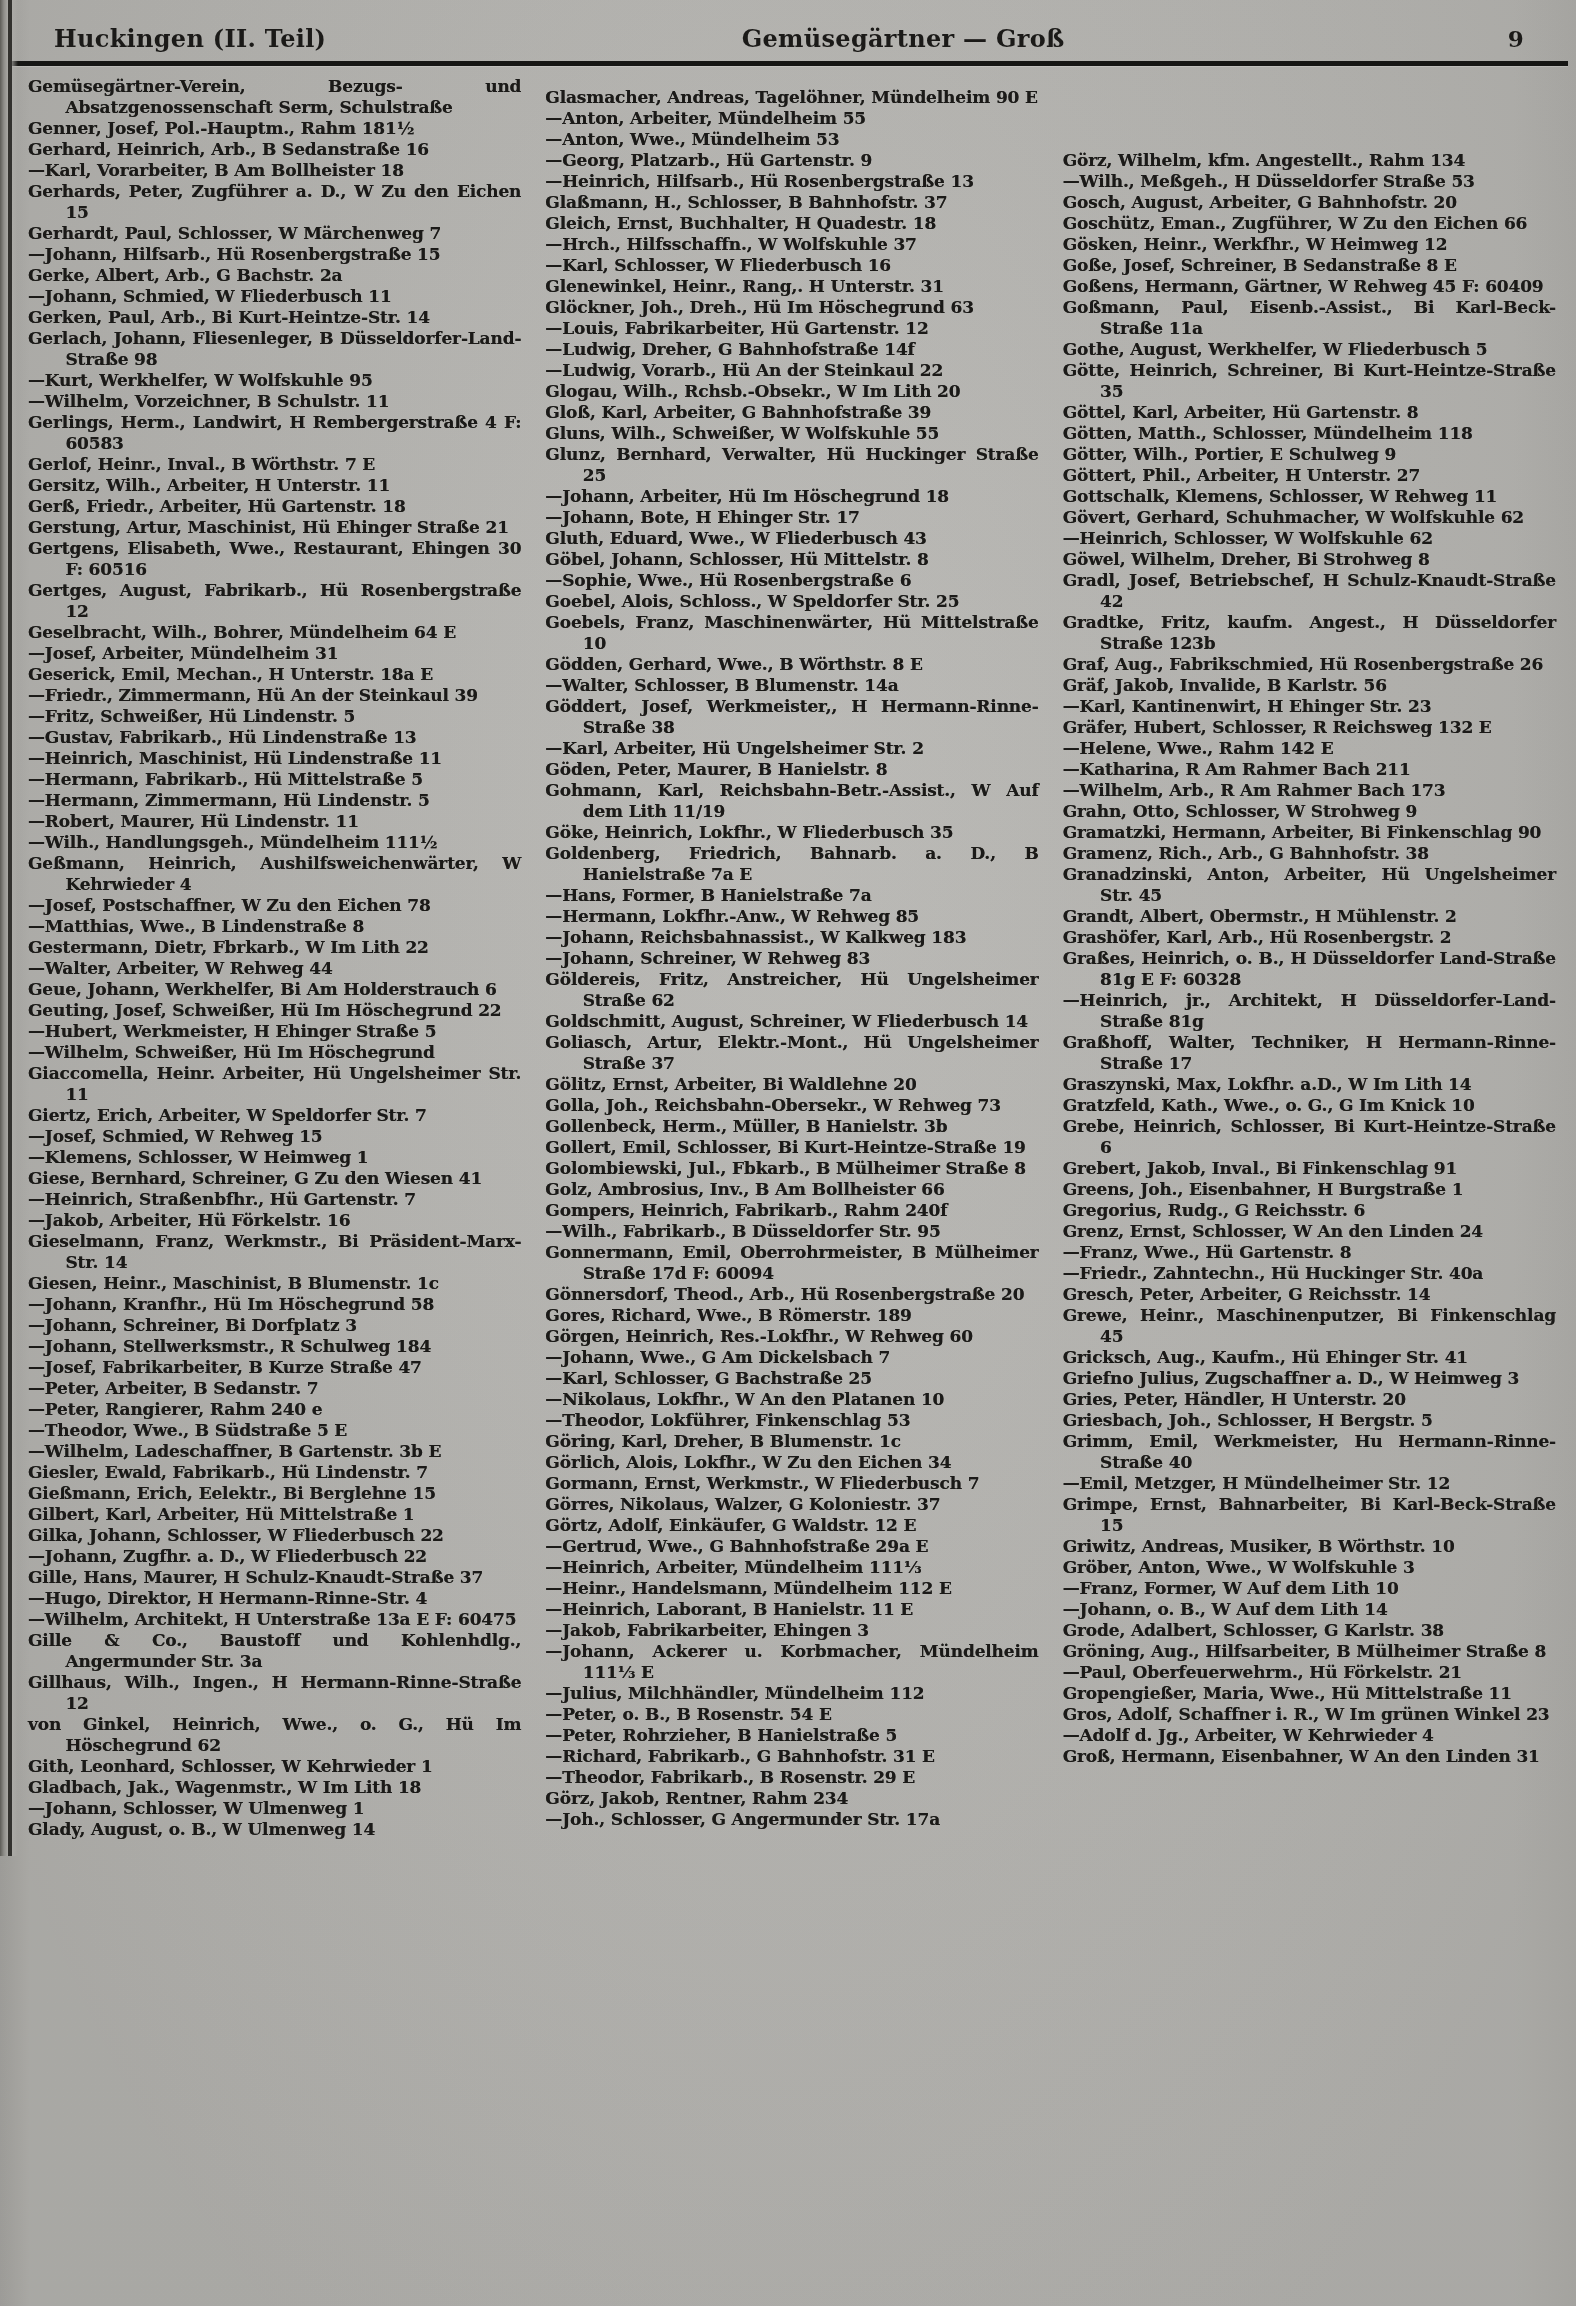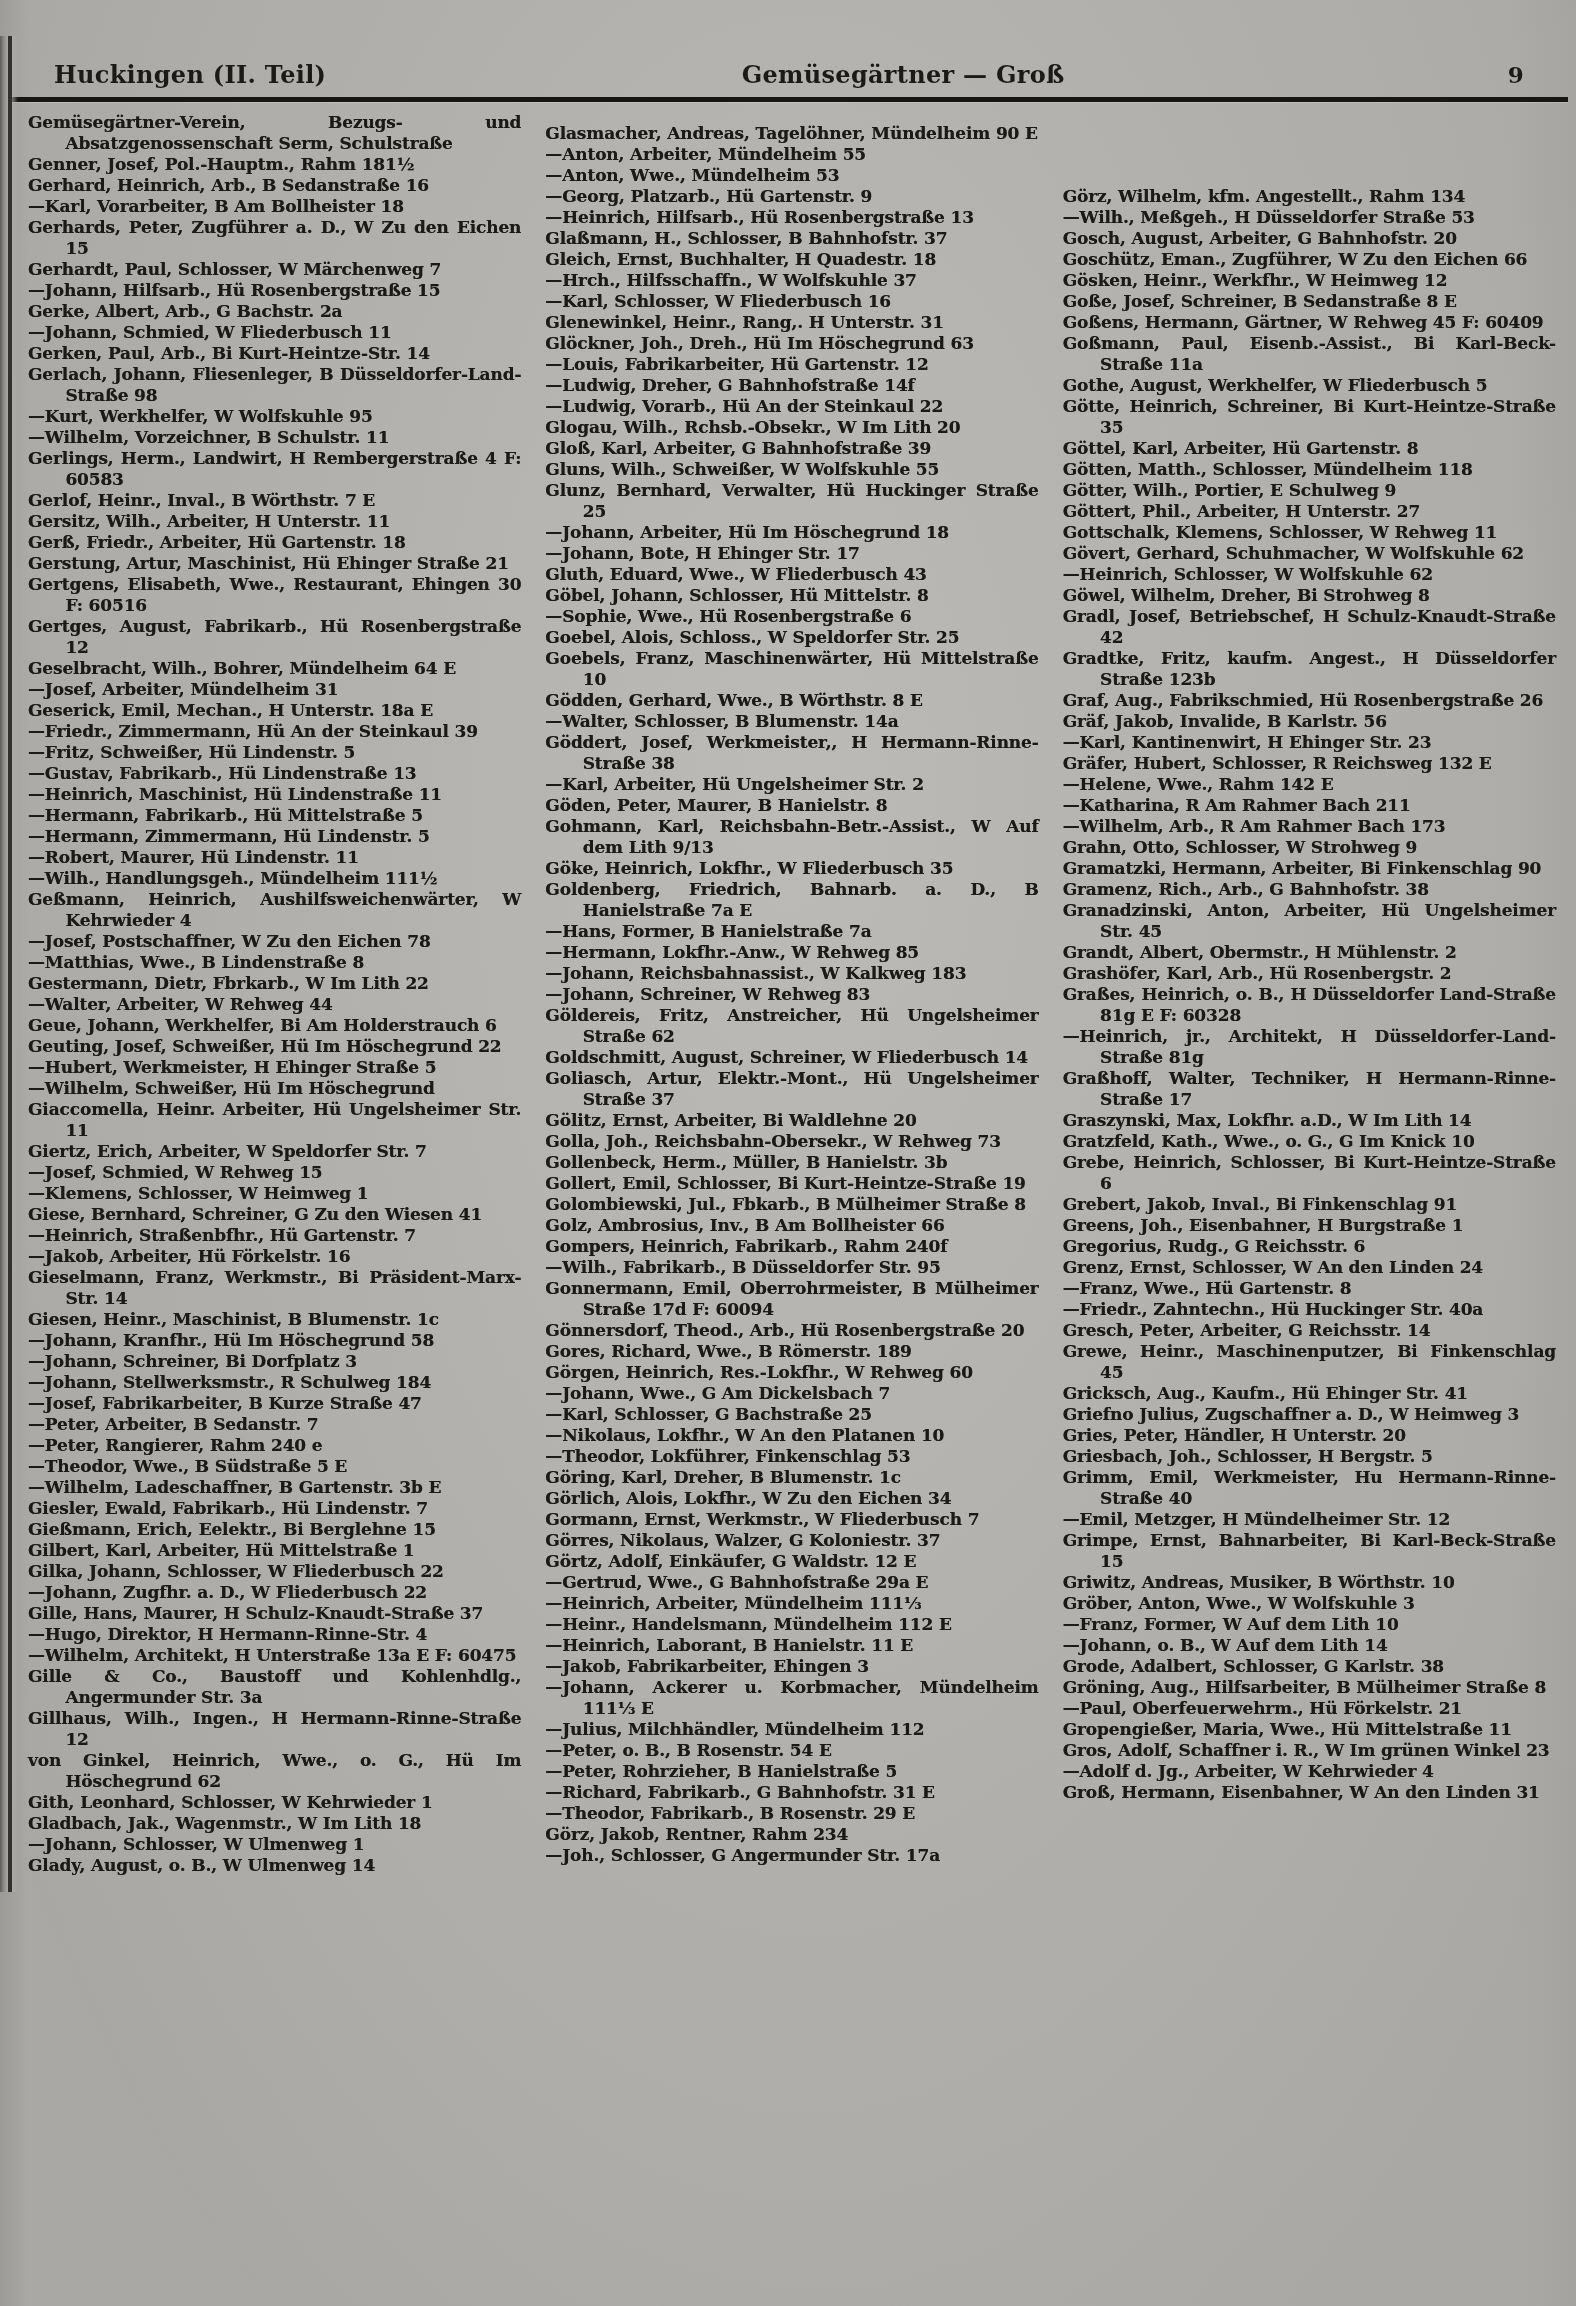--- a/index.html
+++ b/index.html
@@ -19,21 +19,21 @@
     background: linear-gradient(90deg, #5d5c57 0px, #8f8e8a 4px, #b0afab 9px, rgba(176,175,171,0) 18px);
   }
   .gutter-line {
     position: absolute; left: 8px; top: 0; bottom: 0; width: 4px;
     background: #32312e;
   }
   .page { position: relative; padding: 0; }
   header.page-header {
     display: flex; align-items: baseline;
     padding: 24px 52px 6px 54px;
-    font-weight: 700; font-size: 24px; letter-spacing: 0.3px; margin-top: 36px;
+    font-weight: 700; font-size: 24px; letter-spacing: 0.3px;
   }
   .header-left { flex: 1; text-align: left; }
   .header-center { flex: 1.2; text-align: right; }
   .header-right { flex: 1; text-align: right; font-size: 23px; }
   .head-rule {
     height: 5px; background: #161614;
     margin: 2px 8px 0 10px;
     box-shadow: 0 1px 0 rgba(255,255,255,0.2);
   }
   main.columns {
@@ -167,21 +167,21 @@
         <p class="entry">Gluth, Eduard, Wwe., W Fliederbusch 43</p>
         <p class="entry">Göbel, Johann, Schlosser, Hü Mittelstr. 8</p>
         <p class="entry">—Sophie, Wwe., Hü Rosenbergstraße 6</p>
         <p class="entry">Goebel, Alois, Schloss., W Speldorfer Str. 25</p>
         <p class="entry">Goebels, Franz, Maschinenwärter, Hü Mittelstraße 10</p>
         <p class="entry">Gödden, Gerhard, Wwe., B Wörthstr. 8 E</p>
         <p class="entry">—Walter, Schlosser, B Blumenstr. 14a</p>
         <p class="entry">Göddert, Josef, Werkmeister,, H Hermann-Rinne-Straße 38</p>
         <p class="entry">—Karl, Arbeiter, Hü Ungelsheimer Str. 2</p>
         <p class="entry">Göden, Peter, Maurer, B Hanielstr. 8</p>
-        <p class="entry">Gohmann, Karl, Reichsbahn-Betr.-Assist., W Auf dem Lith 9/13</p>
+        <p class="entry">Gohmann, Karl, Reichsbahn-Betr.-Assist., W Auf dem Lith 11/19</p>
         <p class="entry">Göke, Heinrich, Lokfhr., W Fliederbusch 35</p>
         <p class="entry">Goldenberg, Friedrich, Bahnarb. a. D., B Hanielstraße 7a E</p>
         <p class="entry">—Hans, Former, B Hanielstraße 7a</p>
         <p class="entry">—Hermann, Lokfhr.-Anw., W Rehweg 85</p>
         <p class="entry">—Johann, Reichsbahnassist., W Kalkweg 183</p>
         <p class="entry">—Johann, Schreiner, W Rehweg 83</p>
         <p class="entry">Göldereis, Fritz, Anstreicher, Hü Ungelsheimer Straße 62</p>
         <p class="entry">Goldschmitt, August, Schreiner, W Fliederbusch 14</p>
         <p class="entry">Goliasch, Artur, Elektr.-Mont., Hü Ungelsheimer Straße 37</p>
         <p class="entry">Gölitz, Ernst, Arbeiter, Bi Waldlehne 20</p>

